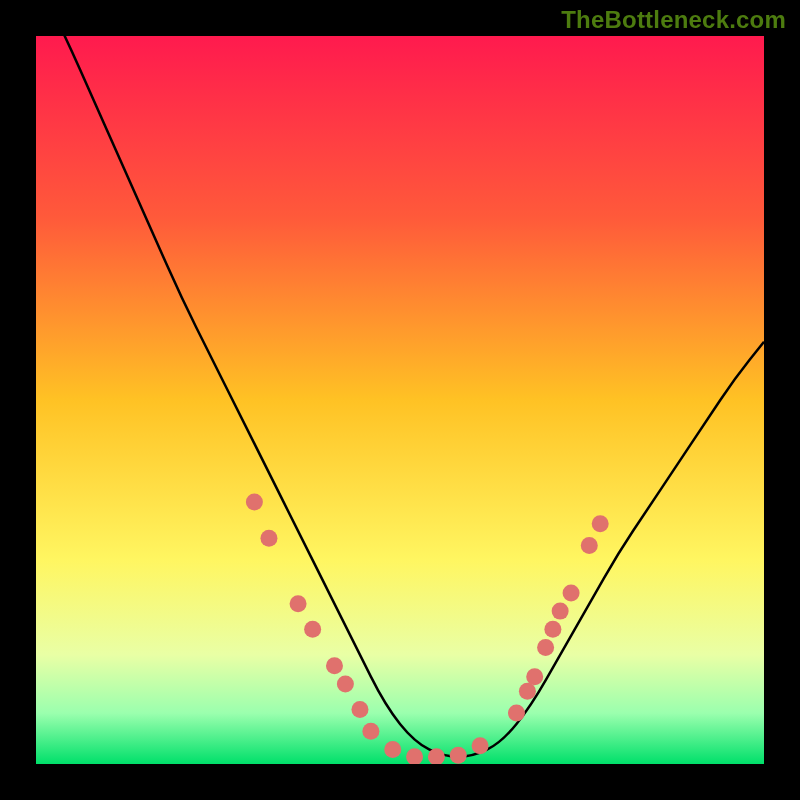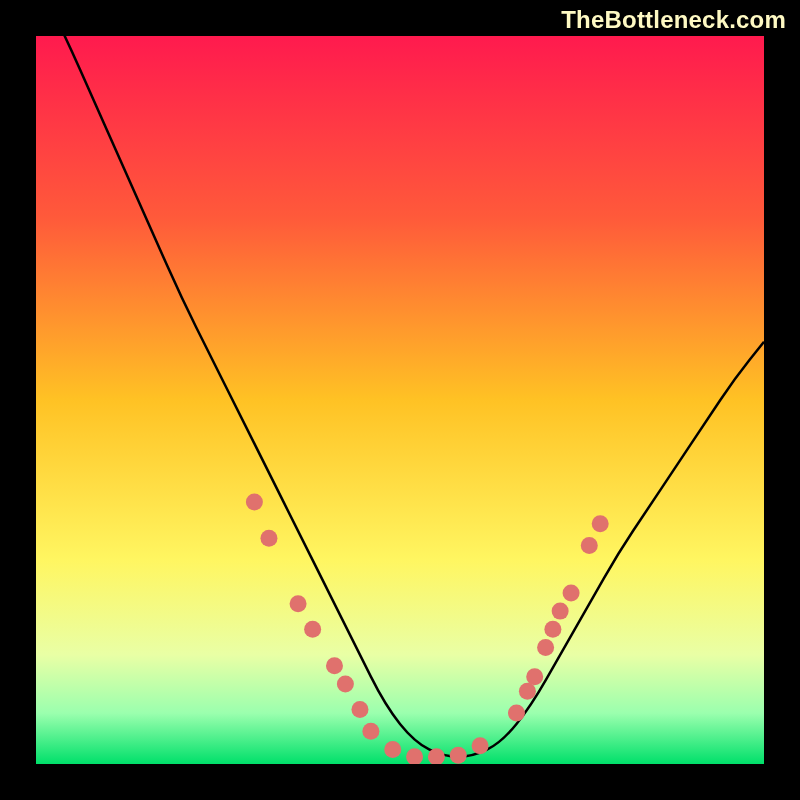--- a/index.html
+++ b/index.html
@@ -13,21 +13,21 @@
   }
   .frame {
     position: absolute;
     inset: 0;
     background: #000;
   }
   .watermark {
     position: absolute;
     top: 6px;
     right: 14px;
-    color: #fef9c3;
+    color: #4d7c0f;
     font-size: 24px;
     font-weight: bold;
     letter-spacing: 0.2px;
     z-index: 10;
   }
   .plot {
     position: absolute;
     left: 36px;
     top: 36px;
     width: 728px;

